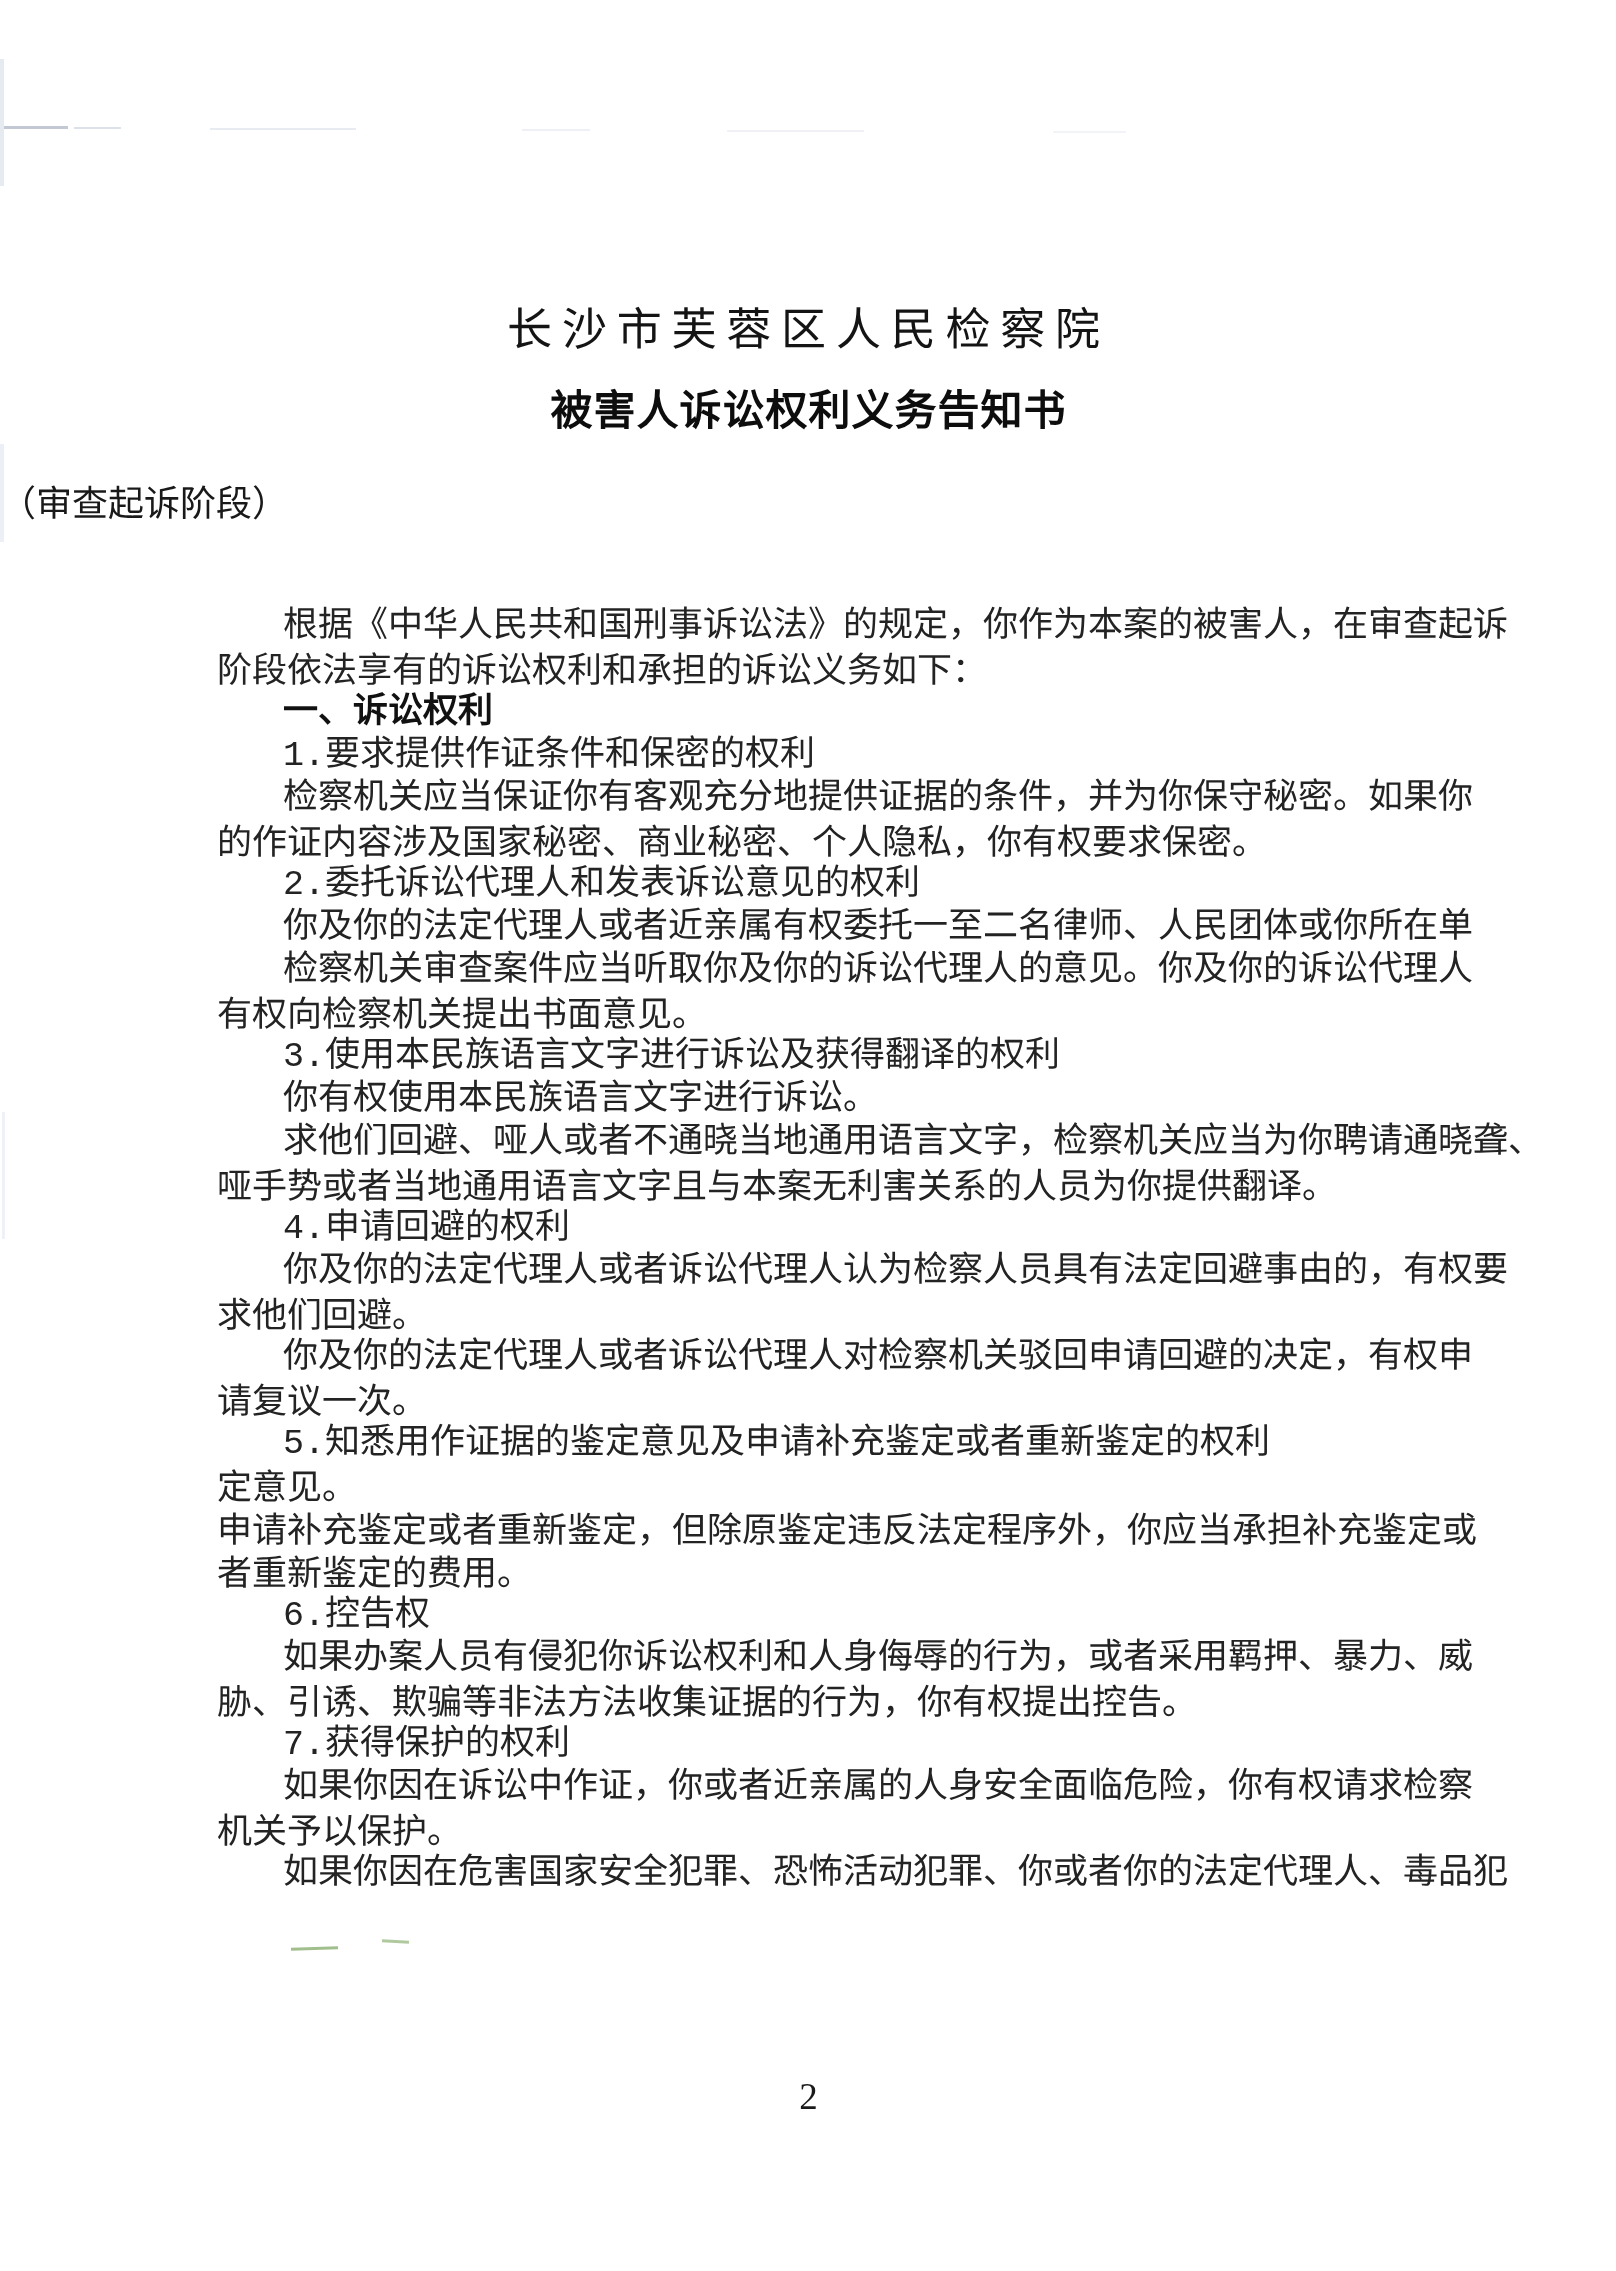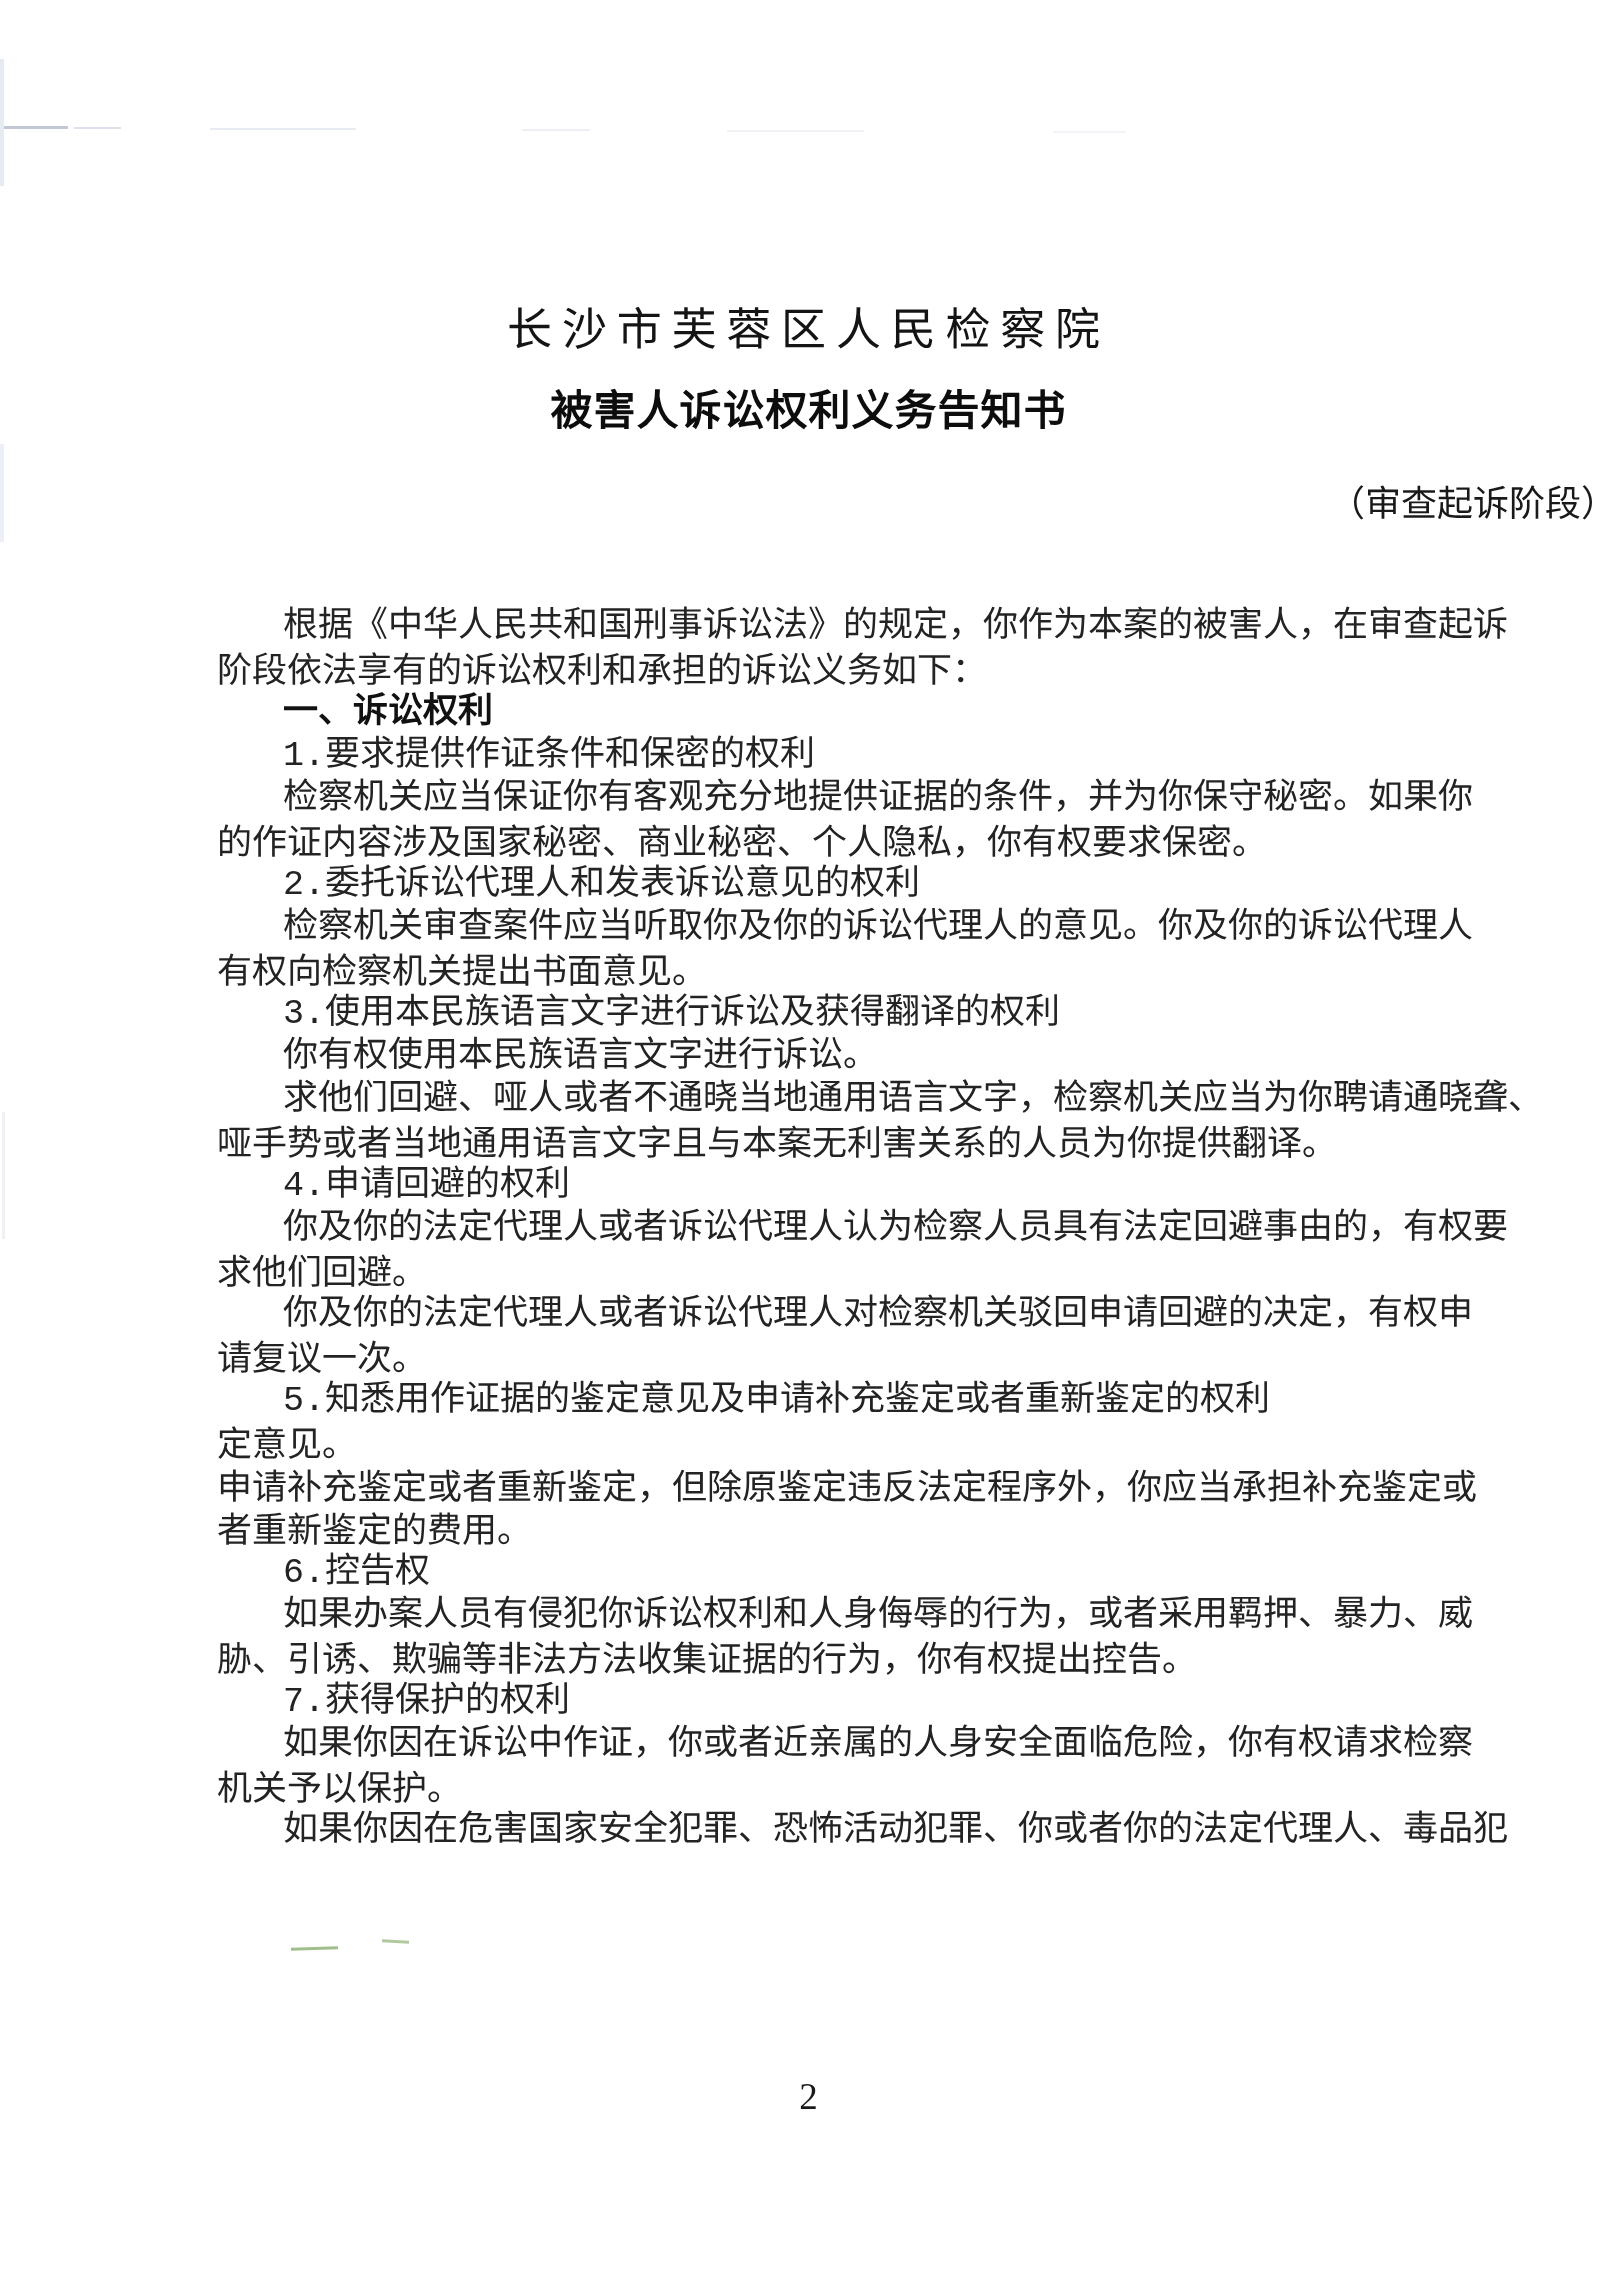--- a/index.html
+++ b/index.html
@@ -38,21 +38,21 @@
     font-weight: bold;
     letter-spacing: 1px;
     color: #0d0d0d;
     white-space: nowrap;
   }
   .subtitle {
     position: absolute;
     top: 474px;
     left: 0;
     width: 100%;
-    text-align: right;
+    text-align: left;
     font-size: 36px;
     color: #191919;
     white-space: nowrap;
   }
   .document-body {
     position: absolute;
     top: 606px;
     left: 217px;
     width: 1287px;
   }
@@ -113,20 +113,21 @@
   <div class="subtitle">（审查起诉阶段）</div>
 
   <div class="document-body">
       <div class="line indent">根据《中华人民共和国刑事诉讼法》的规定，你作为本案的被害人，在审查起诉</div>
       <div class="line">阶段依法享有的诉讼权利和承担的诉讼义务如下：</div>
       <div class="line indent bold">一、诉讼权利</div>
       <div class="line indent">1.要求提供作证条件和保密的权利</div>
       <div class="line indent">检察机关应当保证你有客观充分地提供证据的条件，并为你保守秘密。如果你</div>
       <div class="line">的作证内容涉及国家秘密、商业秘密、个人隐私，你有权要求保密。</div>
       <div class="line indent">2.委托诉讼代理人和发表诉讼意见的权利</div>
+      <div class="line indent">你及你的法定代理人或者近亲属有权委托一至二名律师、人民团体或你所在单</div>
       <div class="line indent">检察机关审查案件应当听取你及你的诉讼代理人的意见。你及你的诉讼代理人</div>
       <div class="line">有权向检察机关提出书面意见。</div>
       <div class="line indent">3.使用本民族语言文字进行诉讼及获得翻译的权利</div>
       <div class="line indent">你有权使用本民族语言文字进行诉讼。</div>
       <div class="line indent">求他们回避、哑人或者不通晓当地通用语言文字，检察机关应当为你聘请通晓聋、</div>
       <div class="line">哑手势或者当地通用语言文字且与本案无利害关系的人员为你提供翻译。</div>
       <div class="line indent">4.申请回避的权利</div>
       <div class="line indent">你及你的法定代理人或者诉讼代理人认为检察人员具有法定回避事由的，有权要</div>
       <div class="line">求他们回避。</div>
       <div class="line indent">你及你的法定代理人或者诉讼代理人对检察机关驳回申请回避的决定，有权申</div>

